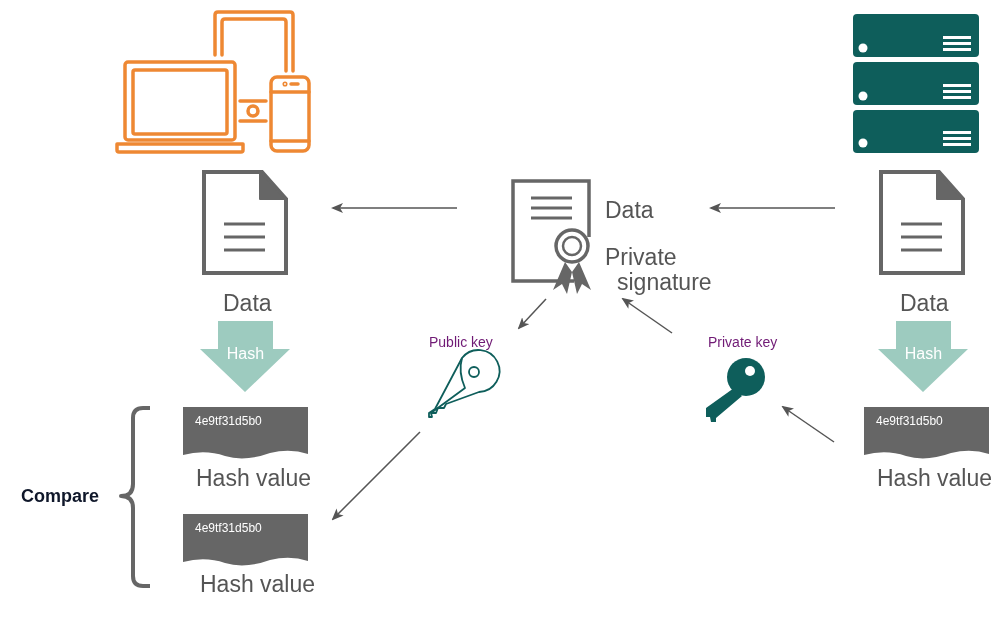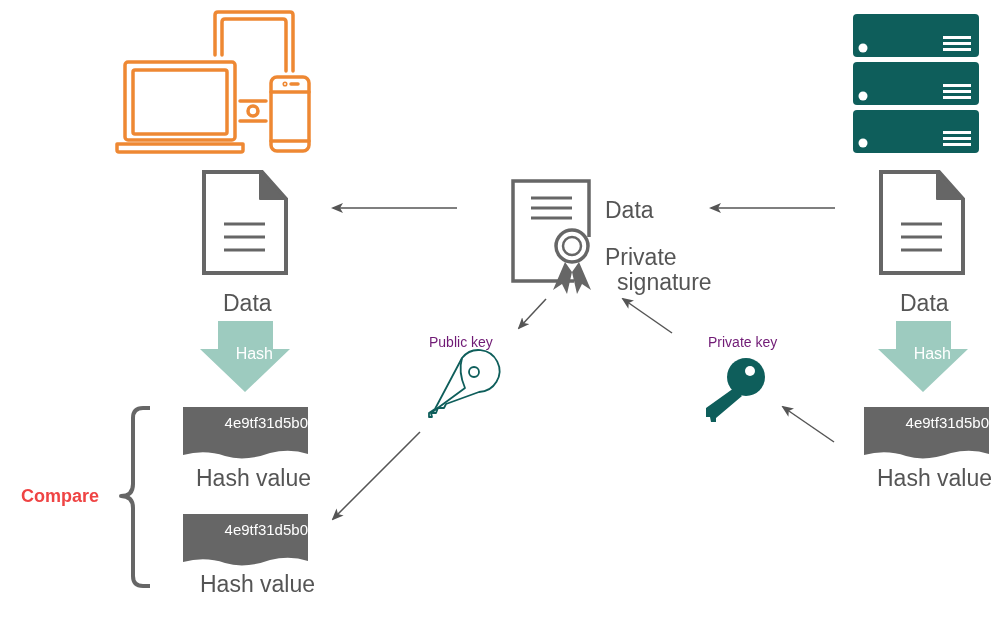--- a/index.html
+++ b/index.html
@@ -2,23 +2,23 @@
 <html><head>
 <meta charset="utf-8">
 <style>
   html, body { margin: 0; padding: 0; background: #ffffff; }
   body { width: 1000px; height: 620px; position: relative; overflow: hidden;
          font-family: "Liberation Sans", "DejaVu Sans", sans-serif; color: #444; }
   svg.diagram { position: absolute; left: 0; top: 0; }
   .lbl { position: absolute; white-space: nowrap; color: #555; }
   .lbl-md { font-size: 23px; }
   .lbl-sm { font-size: 14px; color: #701a75; }
-  .lbl-bold { font-weight: bold; font-size: 18px; color: #ef4444; }
-  .hash-text { position: absolute; color: #fff; font-size: 15px; white-space: nowrap; text-align: right; }
-  .arrow-text { position: absolute; color: #fff; font-size: 16px; white-space: nowrap; text-align: right; }
+  .lbl-bold { font-weight: bold; font-size: 18px; color: #0f172a; }
+  .hash-text { position: absolute; color: #fff; font-size: 12px; white-space: nowrap; text-align: left; padding-left: 12px; }
+  .arrow-text { position: absolute; color: #fff; font-size: 16px; white-space: nowrap; text-align: center; }
 </style>
 </head>
 <body>
 
 <svg class="diagram" width="1000" height="620" viewBox="0 0 1000 620">
   <defs>
     <marker id="ah" viewBox="0 0 12 10" refX="10" refY="5" markerWidth="12" markerHeight="10" markerUnits="userSpaceOnUse" orient="auto">
       <path d="M0,0 L12,5 L0,10 L3,5 Z" fill="#555"></path>
     </marker>
   </defs>

